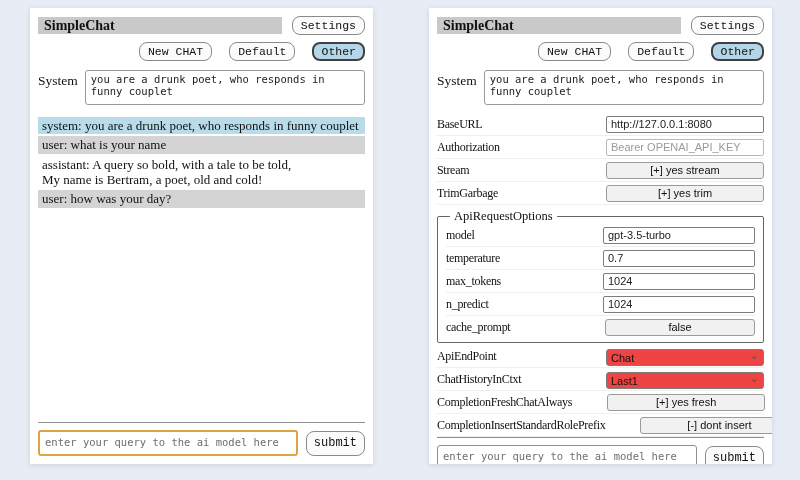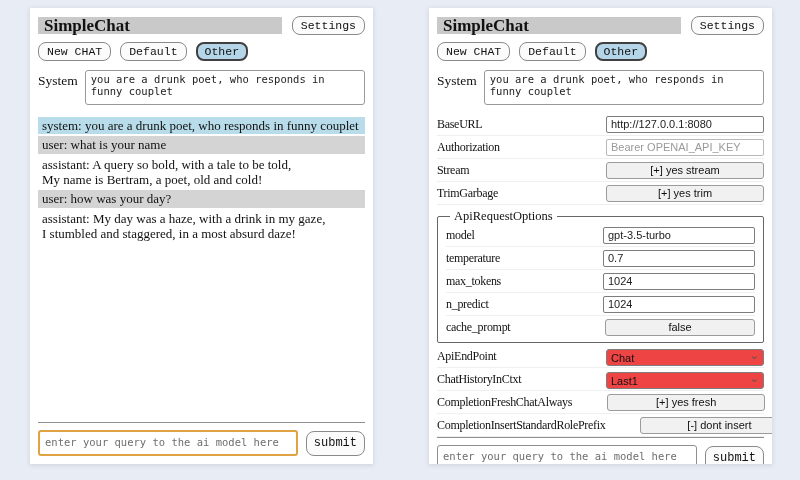--- a/index.html
+++ b/index.html
@@ -17,28 +17,28 @@
     background:#ffffff;
     box-shadow:0 1px 5px rgba(70,80,110,.18);
     padding:8px;
     display:flex; flex-direction:column;
     overflow:hidden;
   }
   
   .app-header { display:flex; gap:10px; align-items:center; }
   .title-bar {
     flex:1; background:#c9c9c9; height:17px; line-height:15px;
-    font-weight:bold; font-size:17px; padding:1px 6px;
+    font-weight:bold; font-size:14px; padding:1px 6px;
   }
   .btn {
     font-family:Liberation Mono, monospace; font-size:11.5px;
     background:#fbfbfb; border:1px solid #8a8a8a; border-radius:8px;
     padding:1px 8px; height:19px; color:#111; cursor:pointer; white-space:nowrap;
   }
-  .sessions { display:flex; gap:9px; margin-top:7px; }
+  .sessions { display:flex; gap:17px; margin-top:7px;justify-content:flex-end; }
   .btn.selected { background:#b4d6e8; border:2px solid #404040; padding:0 7px; }
   
   .system-row { display:flex; gap:7px; margin-top:9px; align-items:flex-start; }
   .system-label { font-size:13.5px; padding-top:3px; }
   .system-textarea {
     flex:1; height:35px; resize:none;
     font-family:"DejaVu Sans Mono", monospace; font-size:10.5px;
     border:1px solid #999; border-radius:3px; padding:2px 5px; color:#222;
   }
   
@@ -109,22 +109,20 @@
     <span class="system-label">System</span>
     <textarea class="system-textarea" spellcheck="false" style="">you are a drunk poet, who responds in funny couplet</textarea>
   </div>
 
   <div class="messages">
     <p class="msg system">system: you are a drunk poet, who responds in funny couplet</p>
     <p class="msg user">user: what is your name</p>
     <p class="msg assistant">assistant: A query so bold, with a tale to be told,
 My name is Bertram, a poet, old and cold!</p>
     <p class="msg user">user: how was your day?</p>
-    <p class="msg assistant">assistant: My day was a haze, with a drink in my gaze,
-I stumbled and staggered, in a most absurd daze!</p>
   </div>
 
   <div class="bottom">
     <hr class="rule">
     <div class="query-row">
       <textarea class="query-input focused" spellcheck="false" placeholder="enter your query to the ai model here" style=""></textarea>
       <button class="btn submit-btn">submit</button>
     </div>
   </div>
 </div>

